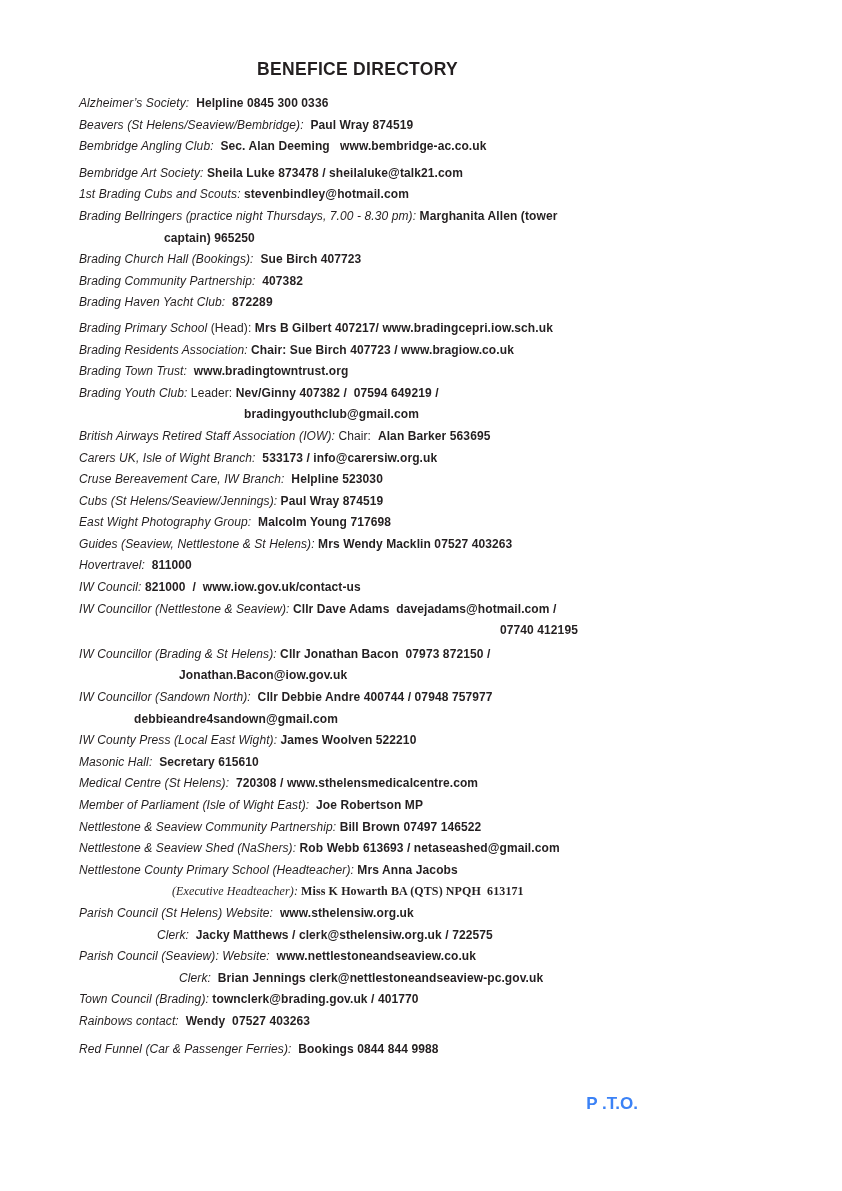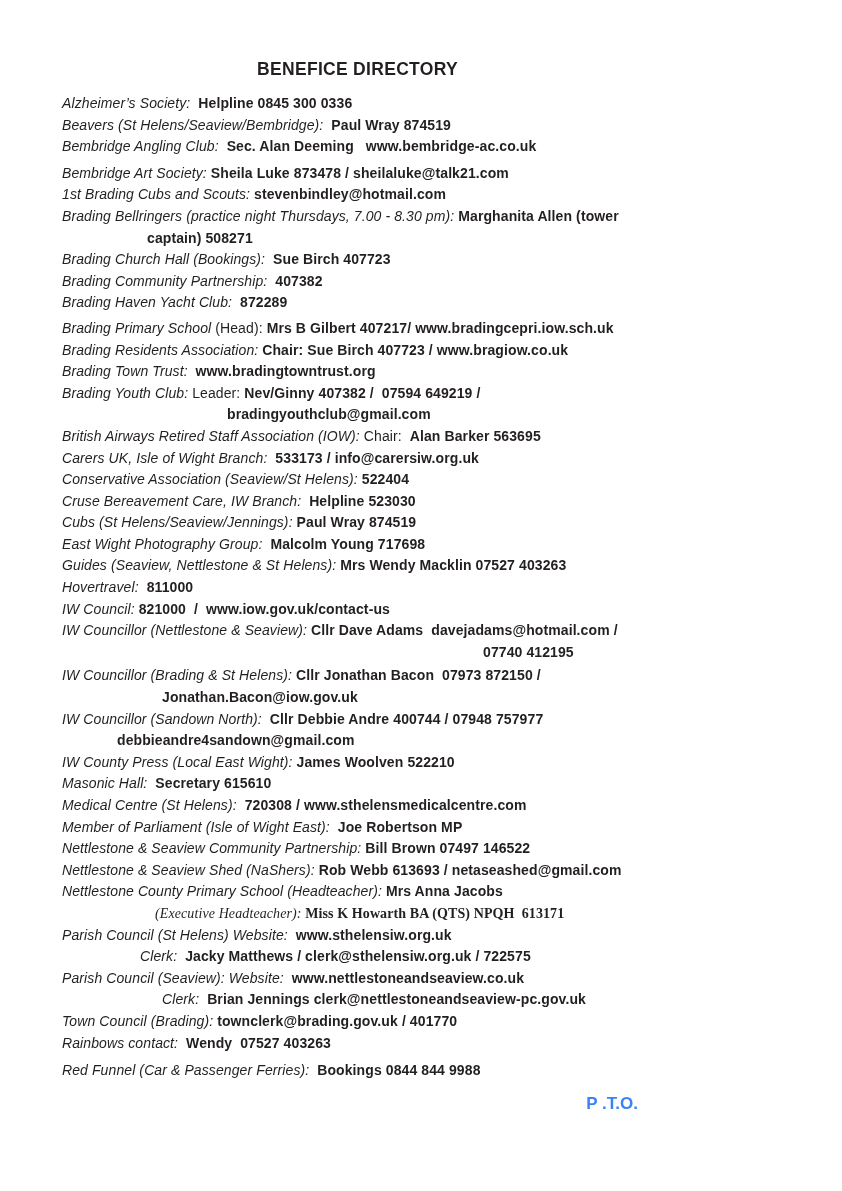--- a/index.html
+++ b/index.html
@@ -25,23 +25,24 @@
     color: #231f20;
   }
   .list {
     position: absolute;
     top: 93px;
     left: 62px;
     width: 740px;
   }
   .line {
     line-height: 21.6px;
-    font-size: 14px;
+    font-size: 12px;
     white-space: pre;
     letter-spacing: 0.1px;
+    margin-left: 17px;
   }
   .line span.i { font-style: italic; font-weight: 400; }
   .line span.r { font-style: normal; font-weight: 400; }
   .line span.b { font-style: normal; font-weight: 700; }
   .pto {
     position: absolute;
     top: 1094px;
     right: 77px;
     font-size: 17px;
     font-weight: 700;
@@ -53,32 +54,31 @@
 
 <div class="page">
   <div class="title">BENEFICE DIRECTORY</div>
   <div class="list">
       <div class="line"><span class="i">Alzheimer’s Society:  </span><span class="b">Helpline 0845 300 0336</span></div>
       <div class="line"><span class="i">Beavers (St Helens/Seaview/Bembridge):  </span><span class="b">Paul Wray 874519</span></div>
       <div class="line"><span class="i">Bembridge Angling Club:  </span><span class="b">Sec. Alan Deeming   www.bembridge-ac.co.uk</span></div>
       <div class="line" style="margin-top: 5px;"><span class="i">Bembridge Art Society: </span><span class="b">Sheila Luke 873478 / sheilaluke@talk21.com</span></div>
       <div class="line"><span class="i">1st Brading Cubs and Scouts: </span><span class="b">stevenbindley@hotmail.com</span></div>
       <div class="line"><span class="i">Brading Bellringers (practice night Thursdays, 7.00 - 8.30 pm): </span><span class="b">Marghanita Allen (tower</span></div>
-      <div class="line" style="padding-left: 85px;"><span class="b">captain) 508271</span></div>
+      <div class="line" style="padding-left: 85px;"><span class="b">captain) 965250</span></div>
       <div class="line"><span class="i">Brading Church Hall (Bookings):  </span><span class="b">Sue Birch 407723</span></div>
       <div class="line"><span class="i">Brading Community Partnership:  </span><span class="b">407382</span></div>
       <div class="line"><span class="i">Brading Haven Yacht Club:  </span><span class="b">872289</span></div>
       <div class="line" style="margin-top: 4px;"><span class="i">Brading Primary School </span><span class="r">(Head): </span><span class="b">Mrs B Gilbert 407217/ www.bradingcepri.iow.sch.uk</span></div>
       <div class="line"><span class="i">Brading Residents Association: </span><span class="b">Chair: Sue Birch 407723 / www.bragiow.co.uk</span></div>
       <div class="line"><span class="i">Brading Town Trust:  </span><span class="b">www.bradingtowntrust.org</span></div>
       <div class="line"><span class="i">Brading Youth Club: </span><span class="r">Leader: </span><span class="b">Nev/Ginny 407382 /  07594 649219 /</span></div>
       <div class="line" style="padding-left: 165px;"><span class="b">bradingyouthclub@gmail.com</span></div>
       <div class="line"><span class="i">British Airways Retired Staff Association (IOW): </span><span class="r">Chair:  </span><span class="b">Alan Barker 563695</span></div>
       <div class="line"><span class="i">Carers UK, Isle of Wight Branch:  </span><span class="b">533173 / info@carersiw.org.uk</span></div>
-      <div class="line"><span class="i">Conservative Association (Seaview/St Helens): </span><span class="b">522404</span></div>
       <div class="line"><span class="i">Cruse Bereavement Care, IW Branch:  </span><span class="b">Helpline 523030</span></div>
       <div class="line"><span class="i">Cubs (St Helens/Seaview/Jennings): </span><span class="b">Paul Wray 874519</span></div>
       <div class="line"><span class="i">East Wight Photography Group:  </span><span class="b">Malcolm Young 717698</span></div>
       <div class="line"><span class="i">Guides (Seaview, Nettlestone &amp; St Helens): </span><span class="b">Mrs Wendy Macklin 07527 403263</span></div>
       <div class="line"><span class="i">Hovertravel:  </span><span class="b">811000</span></div>
       <div class="line"><span class="i">IW Council: </span><span class="b">821000  /  www.iow.gov.uk/contact-us</span></div>
       <div class="line"><span class="i">IW Councillor (Nettlestone &amp; Seaview): </span><span class="b">Cllr Dave Adams  davejadams@hotmail.com /</span></div>
       <div class="line" style="padding-left: 421px;"><span class="b">07740 412195</span></div>
       <div class="line" style="margin-top: 2px;"><span class="i">IW Councillor (Brading &amp; St Helens): </span><span class="b">Cllr Jonathan Bacon  07973 872150 /</span></div>
       <div class="line" style="padding-left: 100px;"><span class="b">Jonathan.Bacon@iow.gov.uk</span></div>

